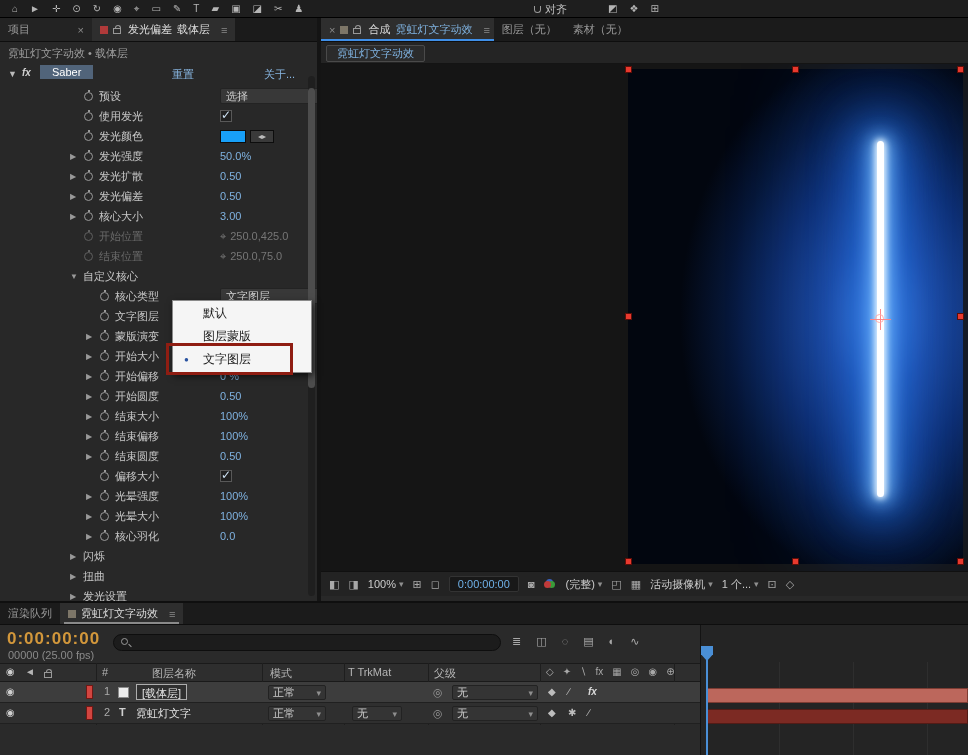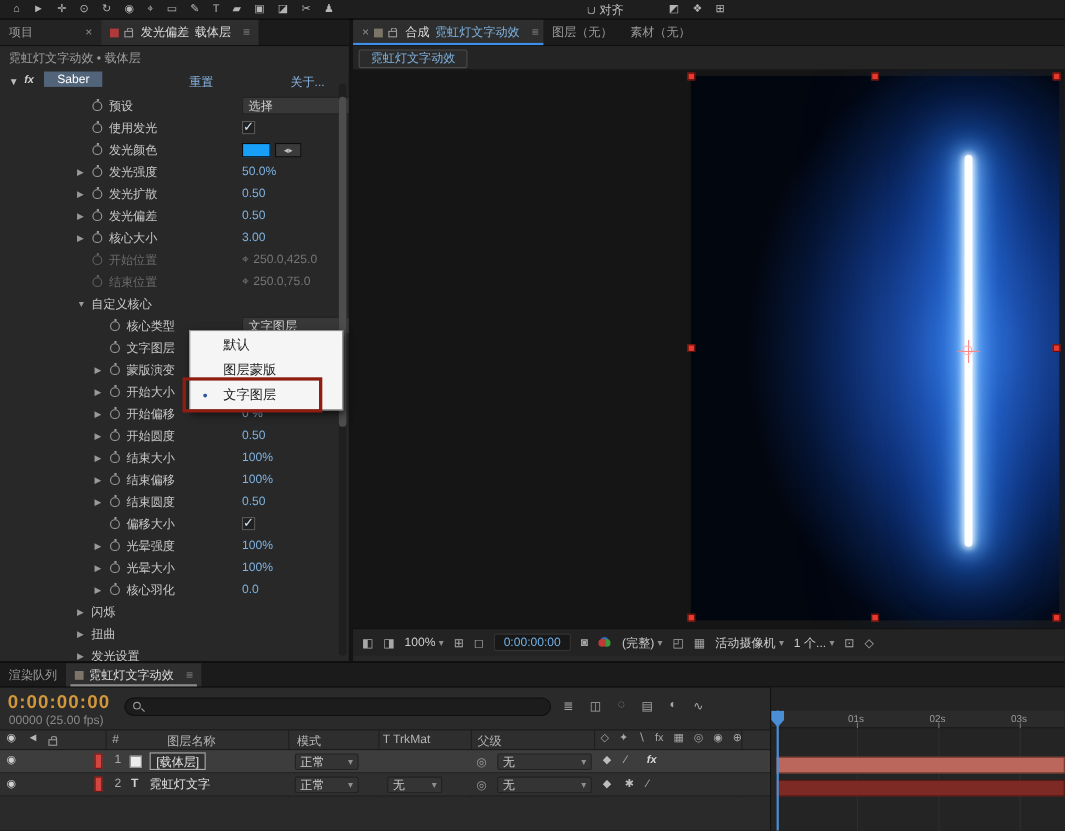--- a/index.html
+++ b/index.html
@@ -594,28 +594,20 @@
         <div class="ldd" style="left: 452px; width: 86px;">
           <span>无</span>
           <span class="arr">▾</span>
         </div>
         <span class="lsw" style="left: 548px; top: 4px;">◆</span>
         <span class="lsw" style="left: 568px; top: 4px;">✱</span>
         <span class="lsw" style="left: 588px; top: 4px;">∕</span>
       </div>
     </div>
   <div id="tl-graph">
-    <div id="tl-ruler">
-        <span class="rmark" style="left: 70px; top: 2px;">01s</span>
-        <div class="rtick" style="left: 78px;"></div>
-        <span class="rmark" style="left: 144px; top: 2px;">02s</span>
-        <div class="rtick" style="left: 152px;"></div>
-        <span class="rmark" style="left: 218px; top: 2px;">03s</span>
-        <div class="rtick" style="left: 226px;"></div>
-      </div>
     <div id="cti-line"></div>
     <div id="cti-head"></div>
   <div class="vgrid" style="left: 78px;"></div>
       <div class="vgrid" style="left: 152px;"></div>
       <div class="vgrid" style="left: 226px;"></div>
       <div class="tlbar" style="top: 63px; background: rgb(188, 103, 92); border-color: rgb(126, 60, 51);"></div>
       <div class="tlbar" style="top: 84px; background: rgb(124, 42, 35); border-color: rgb(83, 27, 22);"></div>
     </div>
 </div>
 

